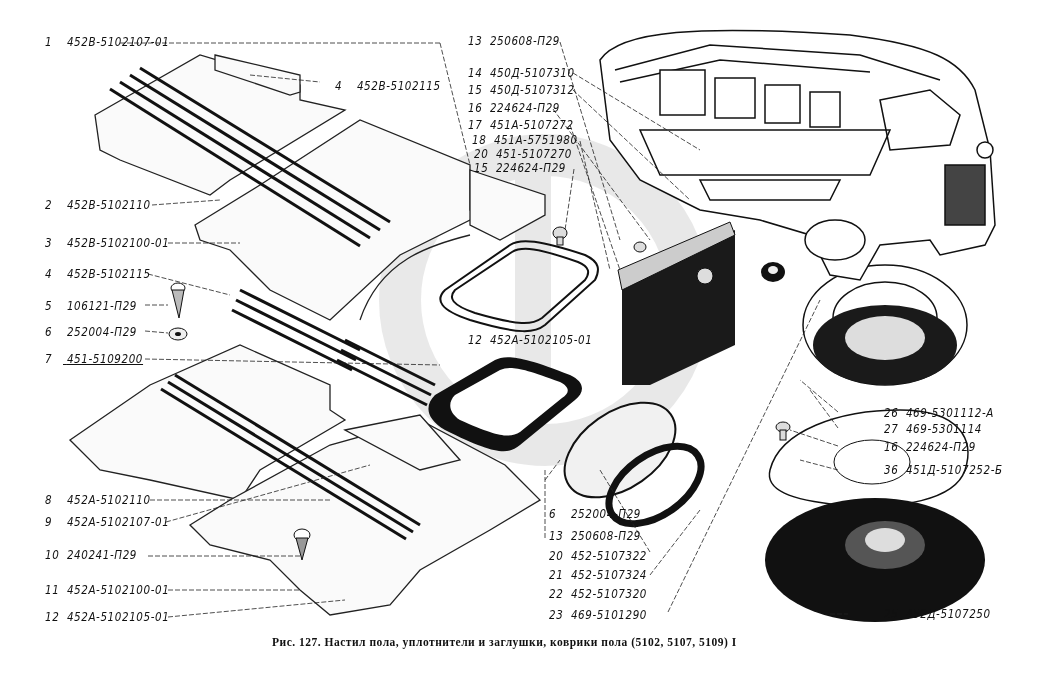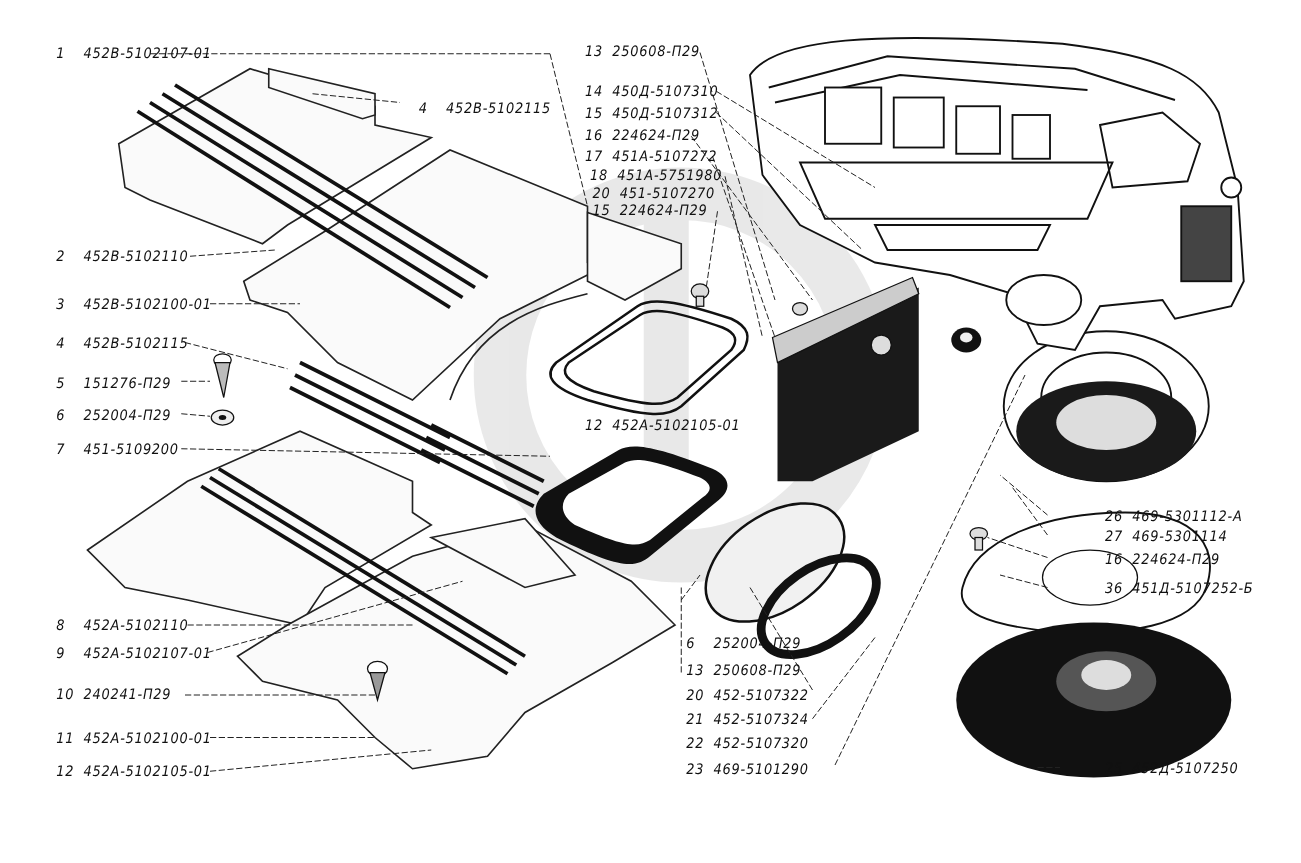--- a/index.html
+++ b/index.html
@@ -170,23 +170,23 @@
     <line x1="838" y1="470" x2="800" y2="460"></line>
     <line x1="830" y1="614" x2="848" y2="614"></line>
   </g>
 </svg>
 
 <div class="lbl" style="left:45px;top:36px;"><span class="num">1</span> <span>452В-5102107-01</span></div>
 <div class="lbl" style="left:335px;top:80px;"><span class="num">4</span> <span>452В-5102115</span></div>
 <div class="lbl" style="left:45px;top:199px;"><span class="num">2</span> <span>452В-5102110</span></div>
 <div class="lbl" style="left:45px;top:237px;"><span class="num">3</span> <span>452В-5102100-01</span></div>
 <div class="lbl" style="left:45px;top:268px;"><span class="num">4</span> <span>452В-5102115</span></div>
-<div class="lbl" style="left:45px;top:300px;"><span class="num">5</span> <span>151276-П29</span></div>
+<div class="lbl" style="left:45px;top:300px;"><span class="num">5</span> <span>106121-П29</span></div>
 <div class="lbl" style="left:45px;top:326px;"><span class="num">6</span> <span>252004-П29</span></div>
-<div class="lbl" style="left:45px;top:353px;"><span class="num">7</span> <span>451-5109200</span></div>
+<div class="lbl" style="left:45px;top:353px;text-decoration:underline;"><span class="num">7</span> <span>451-5109200</span></div>
 <div class="lbl" style="left:45px;top:494px;"><span class="num">8</span> <span>452А-5102110</span></div>
 <div class="lbl" style="left:45px;top:516px;"><span class="num">9</span> <span>452А-5102107-01</span></div>
 <div class="lbl" style="left:45px;top:549px;"><span class="num">10</span> <span>240241-П29</span></div>
 <div class="lbl" style="left:45px;top:584px;"><span class="num">11</span> <span>452А-5102100-01</span></div>
 <div class="lbl" style="left:45px;top:611px;"><span class="num">12</span> <span>452А-5102105-01</span></div>
 
 <div class="lbl" style="left:468px;top:35px;"><span class="num">13</span> <span>250608-П29</span></div>
 <div class="lbl" style="left:468px;top:67px;"><span class="num">14</span> <span>450Д-5107310</span></div>
 <div class="lbl" style="left:468px;top:84px;"><span class="num">15</span> <span>450Д-5107312</span></div>
 <div class="lbl" style="left:468px;top:102px;"><span class="num">16</span> <span>224624-П29</span></div>
@@ -203,14 +203,15 @@
 <div class="lbl" style="left:549px;top:569px;"><span class="num">21</span> <span>452-5107324</span></div>
 <div class="lbl" style="left:549px;top:588px;"><span class="num">22</span> <span>452-5107320</span></div>
 <div class="lbl" style="left:549px;top:609px;"><span class="num">23</span> <span>469-5101290</span></div>
 
 <div class="lbl" style="left:884px;top:407px;"><span class="num">26</span> <span>469-5301112-А</span></div>
 <div class="lbl" style="left:884px;top:423px;"><span class="num">27</span> <span>469-5301114</span></div>
 <div class="lbl" style="left:884px;top:441px;"><span class="num">16</span> <span>224624-П29</span></div>
 <div class="lbl" style="left:884px;top:464px;"><span class="num">36</span> <span>451Д-5107252-Б</span></div>
 <div class="lbl" style="left:884px;top:608px;"><span class="num">25</span> <span>452Д-5107250</span></div>
 
+<div class="caption">Рис. 127. Настил пола, уплотнители и заглушки, коврики пола (5102, 5107, 5109) I</div>
 
 </div>
 
 </body></html>

